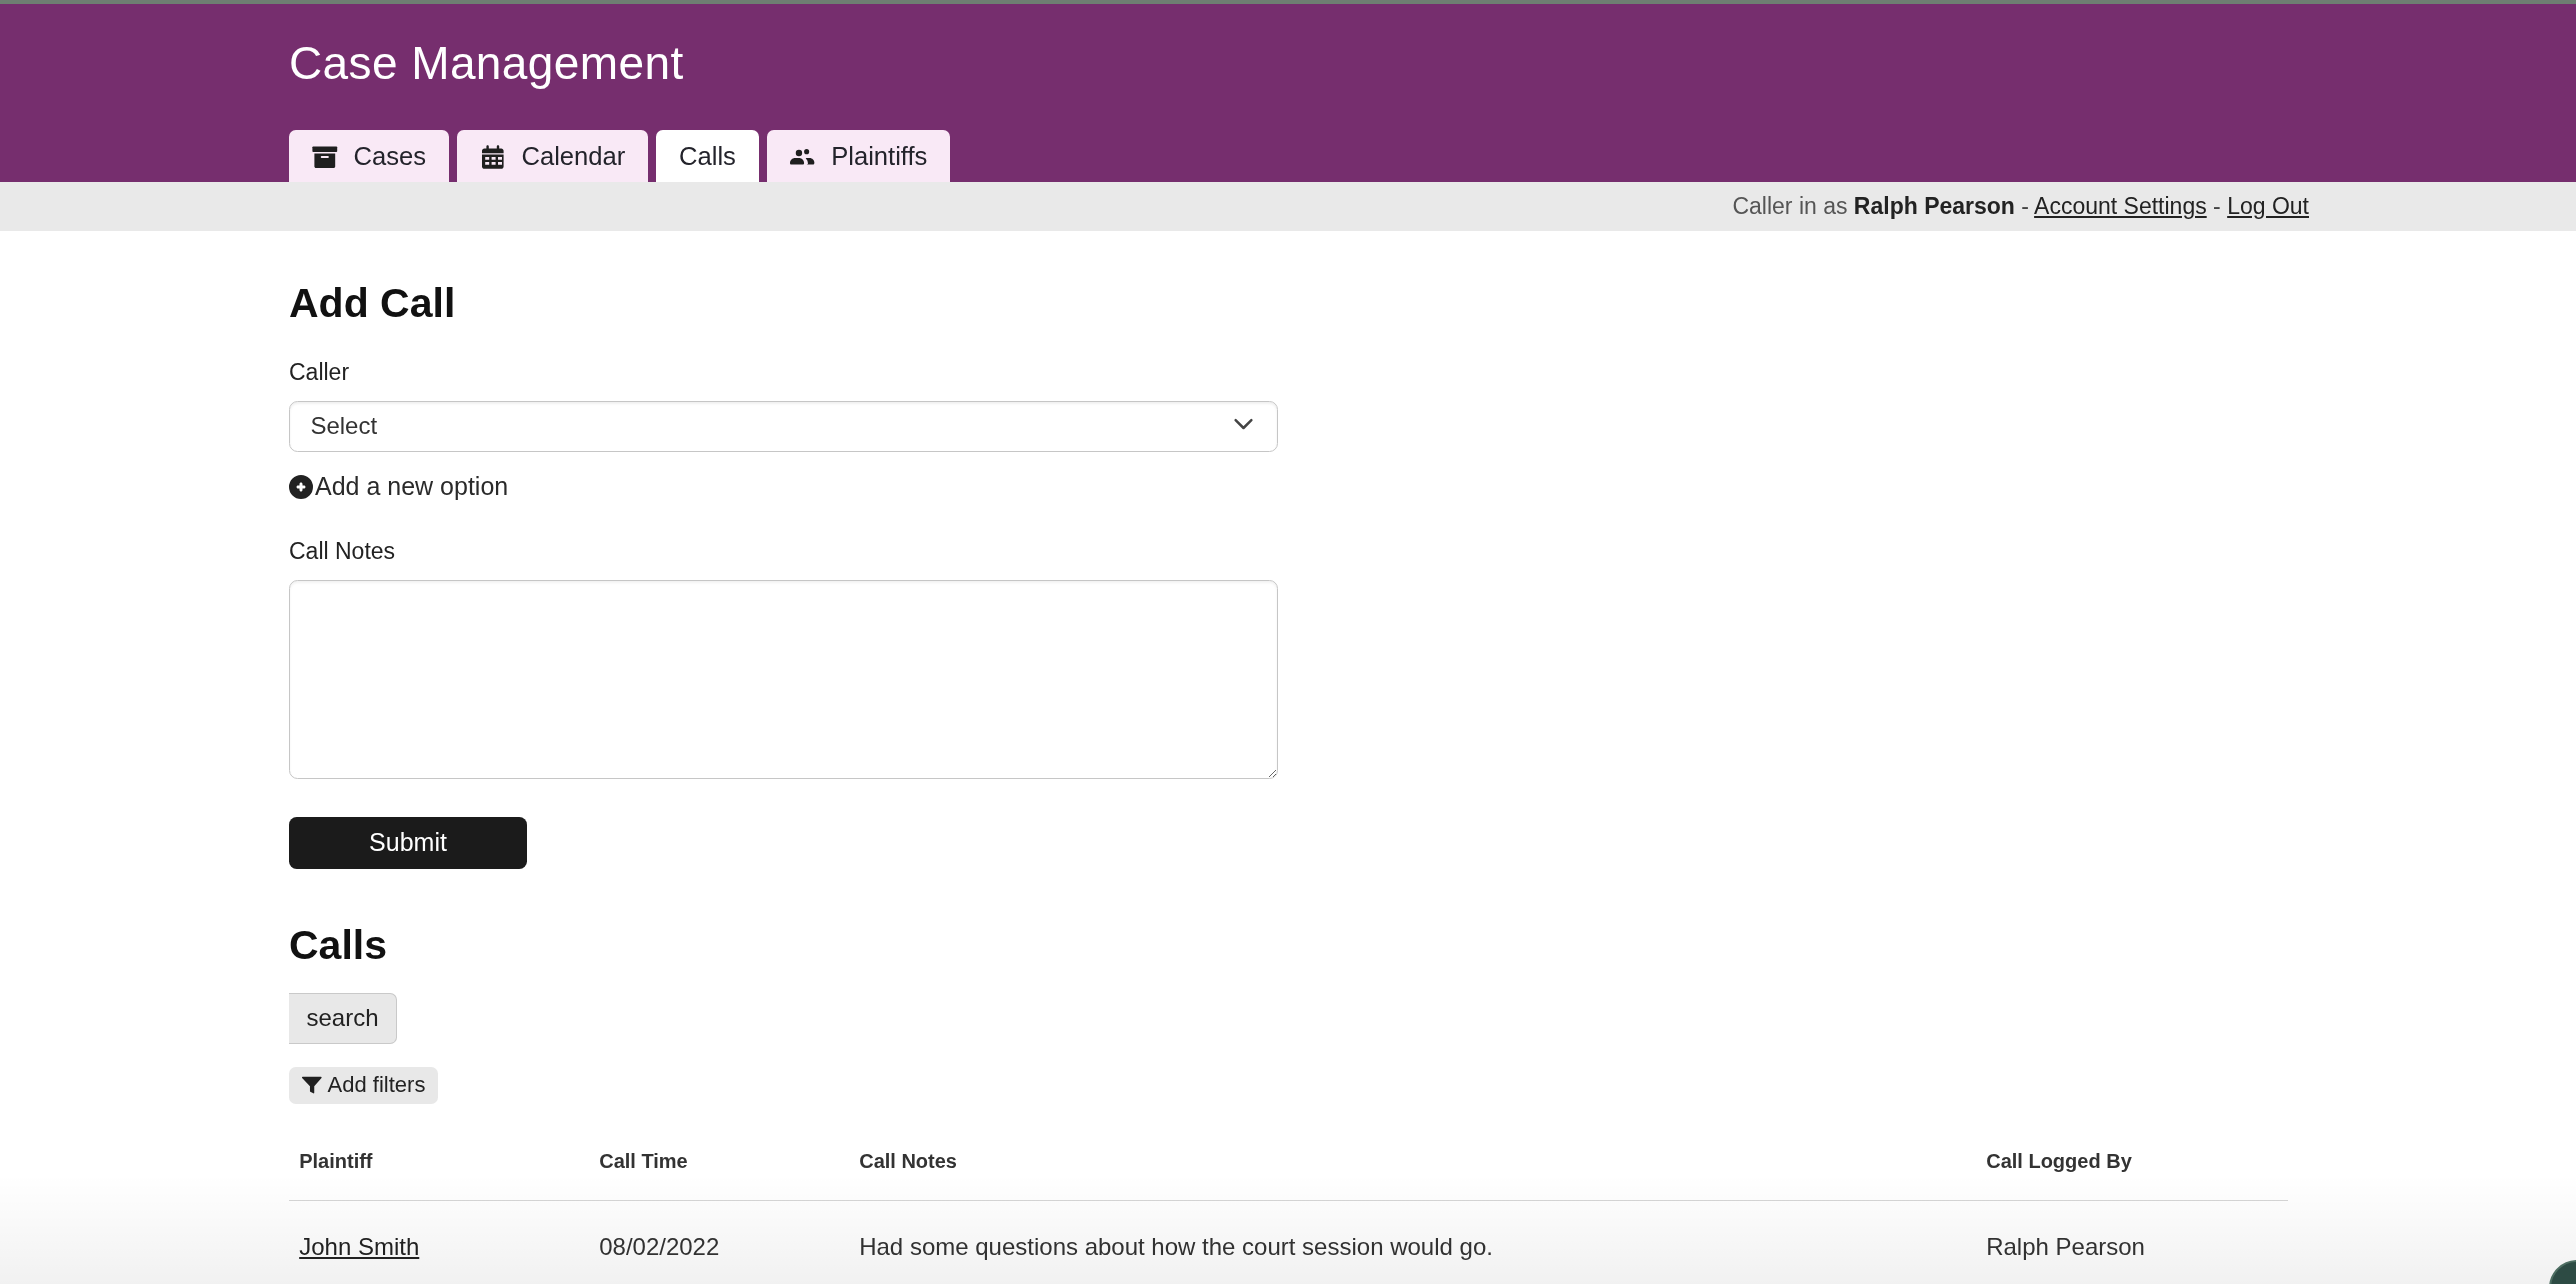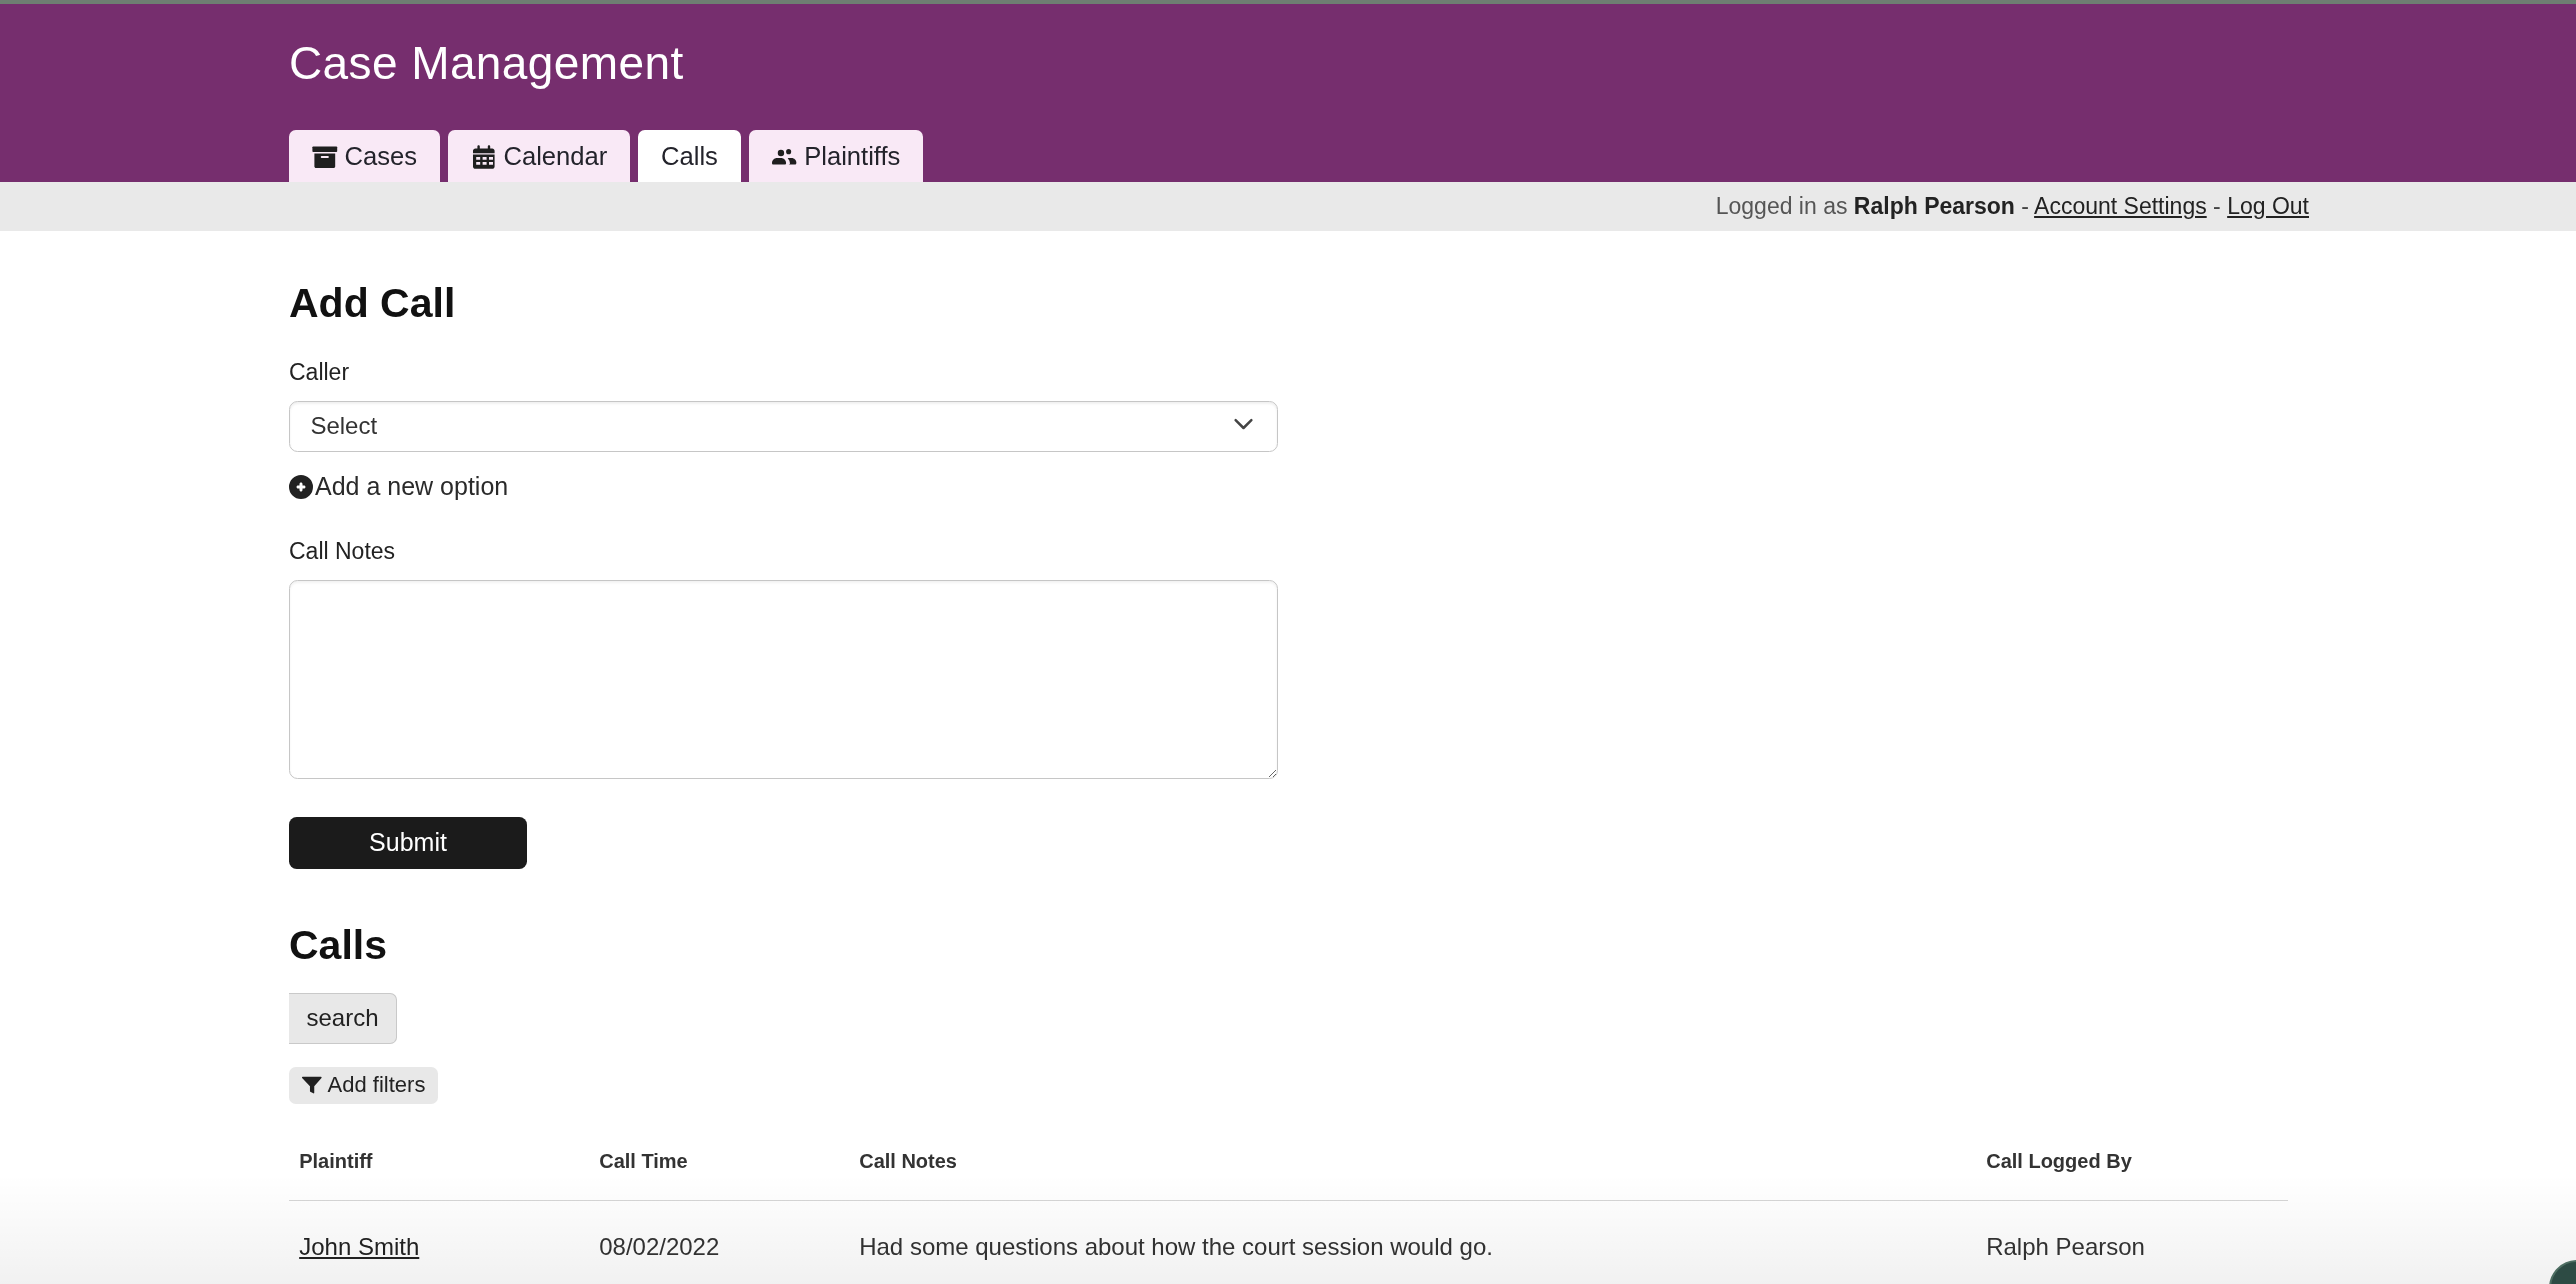--- a/index.html
+++ b/index.html
@@ -10,21 +10,21 @@
   }
   
   .top-strip { height:4.3px; background:#6e7e72; width:100%; }
 
   
   .app-header { background:#762e6e; height:178px; }
   .header-inner { width:1998px; margin:0 auto; height:100%; display:flex; flex-direction:column; }
   .page-title { color:#fff; font-size:46px; font-weight:400; margin-top:32px; letter-spacing:0.4px; }
   .tab-bar { margin-top:auto; display:flex; gap:7.7px; }
   .tab {
-    display:flex; align-items:center; gap:7px;
+    display:flex; align-items:center; gap:16px;
     height:52px; padding:0 23px;
     background:#f9e9f6; color:#23232b;
     font-size:25.6px; border:none; border-radius:6.8px 6.8px 0 0; cursor:pointer;
     font-family:inherit;
   }
   .tab.active { background:#ffffff; }
   .tab svg { width:25.6px; height:25.6px; display:block; }
 
   
   .user-bar { background:#e9e9e9; height:49px; display:flex; align-items:center; }
@@ -148,21 +148,21 @@
             </svg>
         </span>
         <span>Plaintiffs</span>
       </button>
     </nav>
   </div>
 </header>
 
 <div class="user-bar">
   <div class="user-bar-inner">
-    <span>Logged in as</span>
+    <span>Caller in as</span>
     <b>Ralph Pearson</b>
     <span class="ub-sep">-</span>
     <a>Account Settings</a>
     <span class="ub-sep">-</span>
     <a>Log Out</a>
   </div>
 </div>
 
 <main class="main">
 

